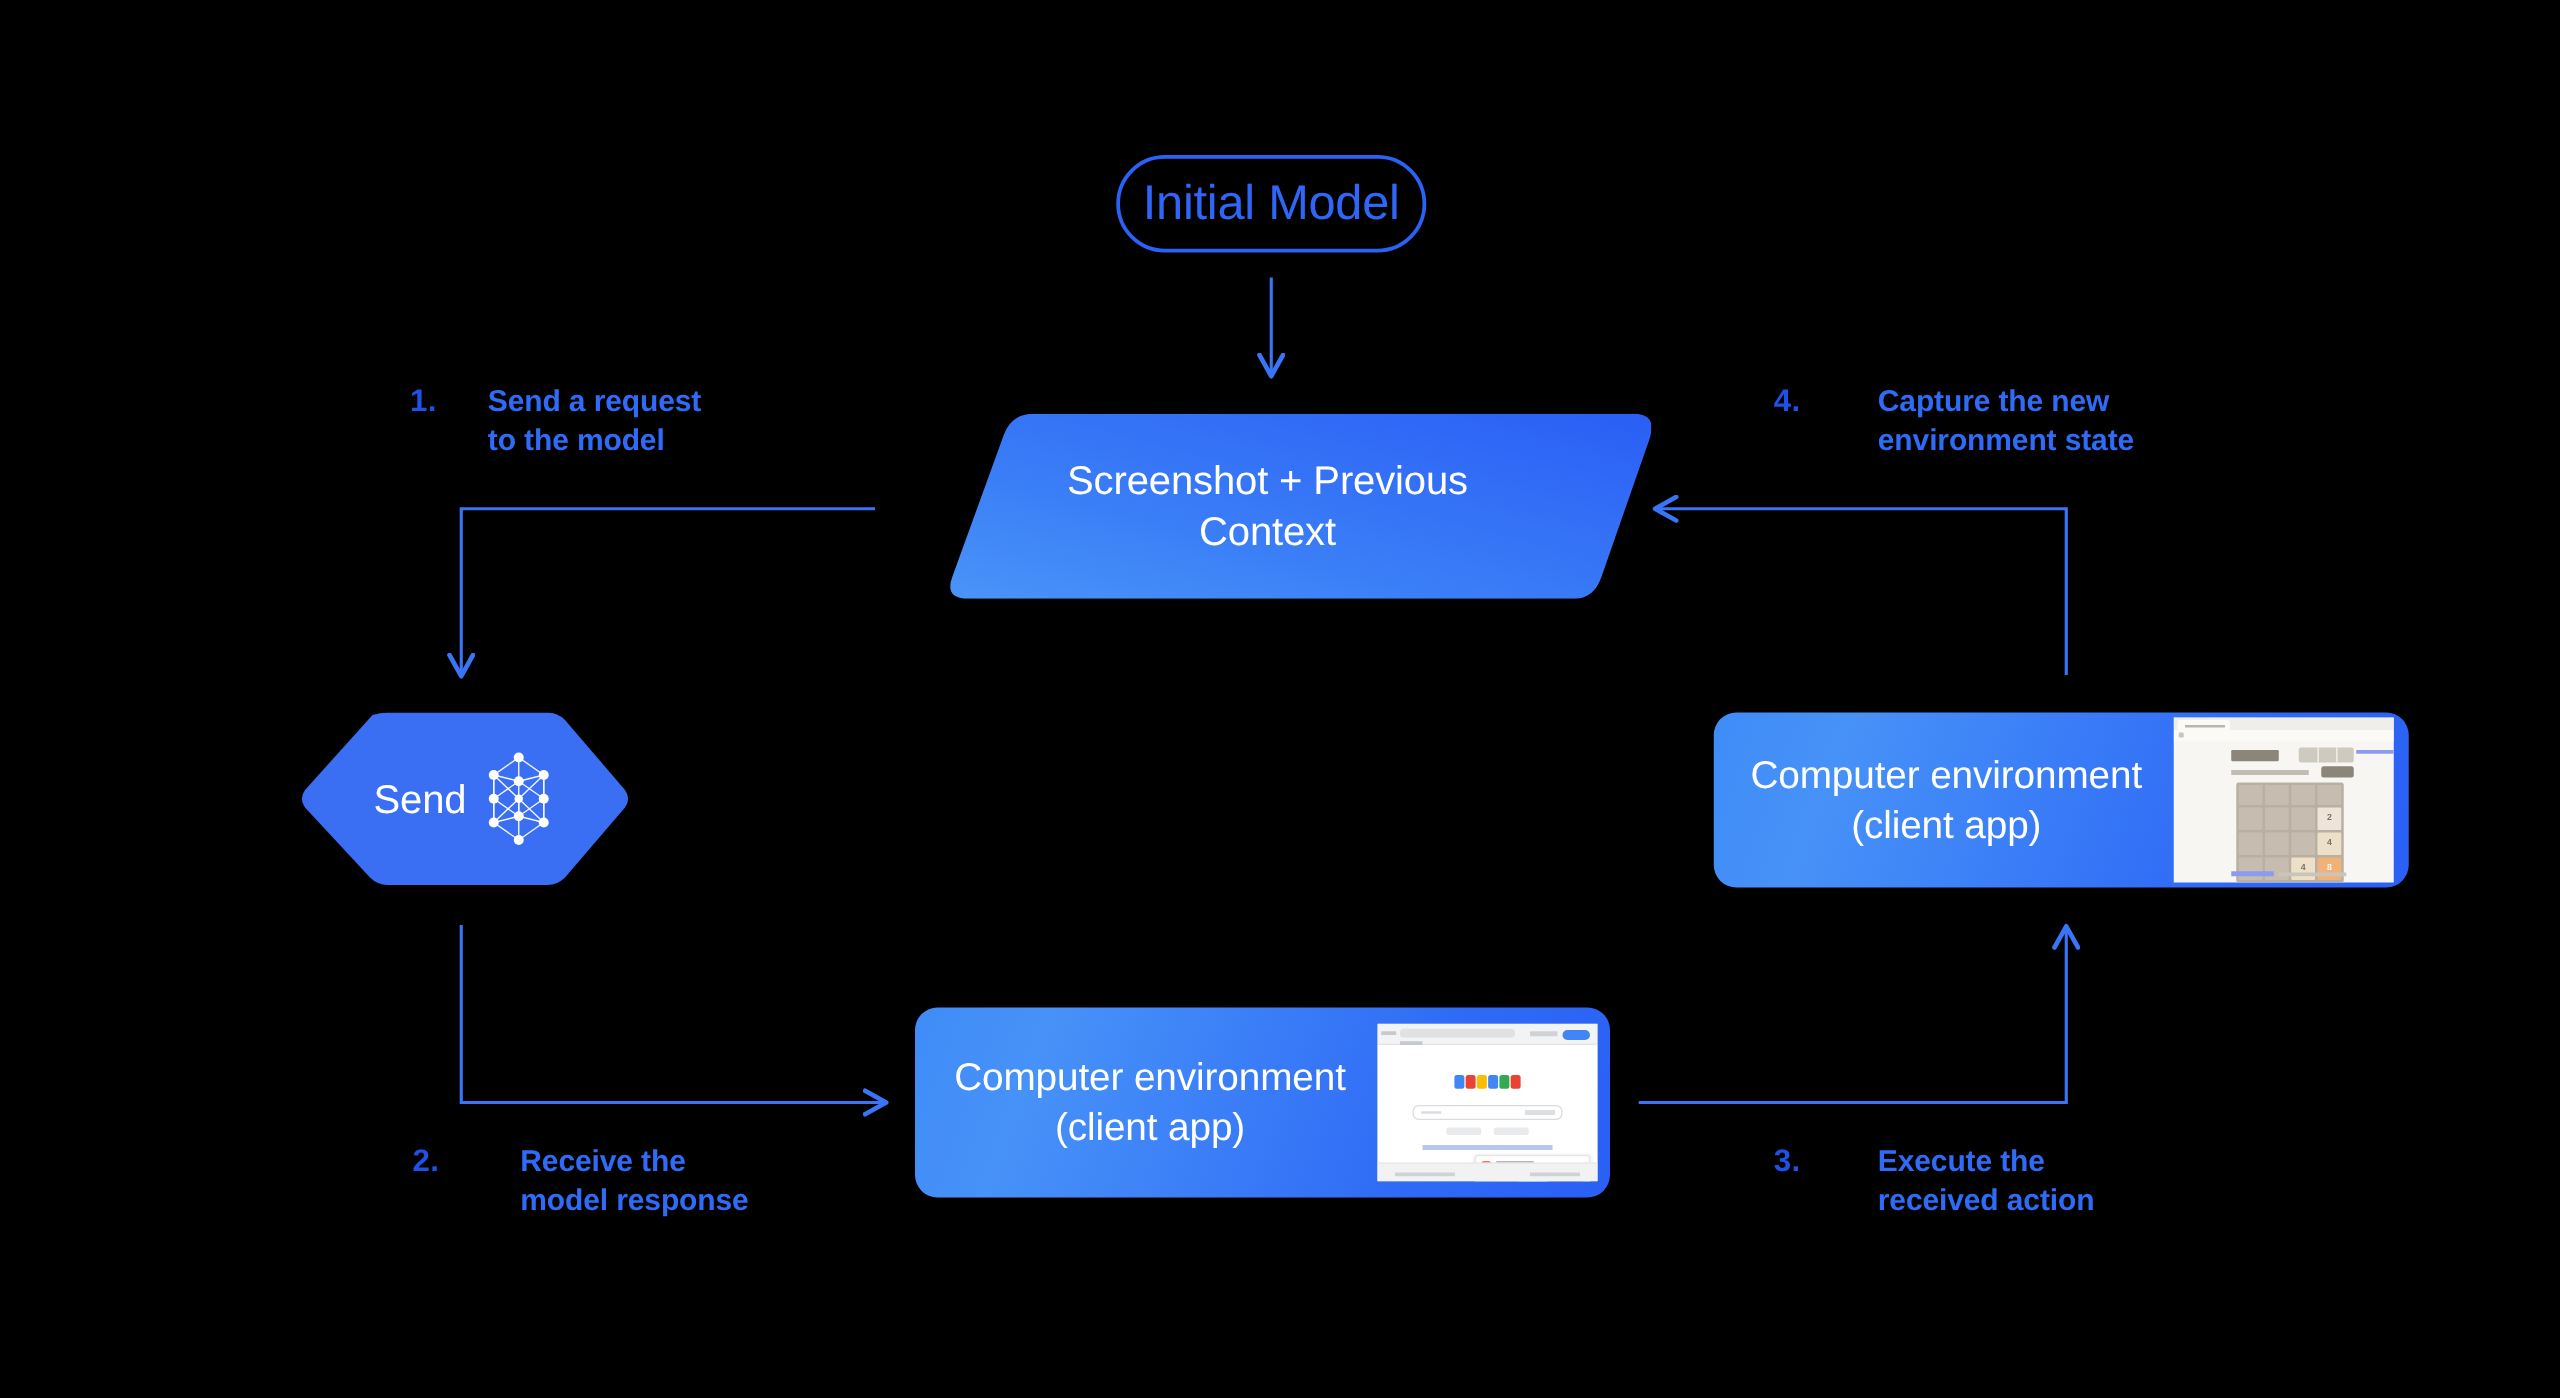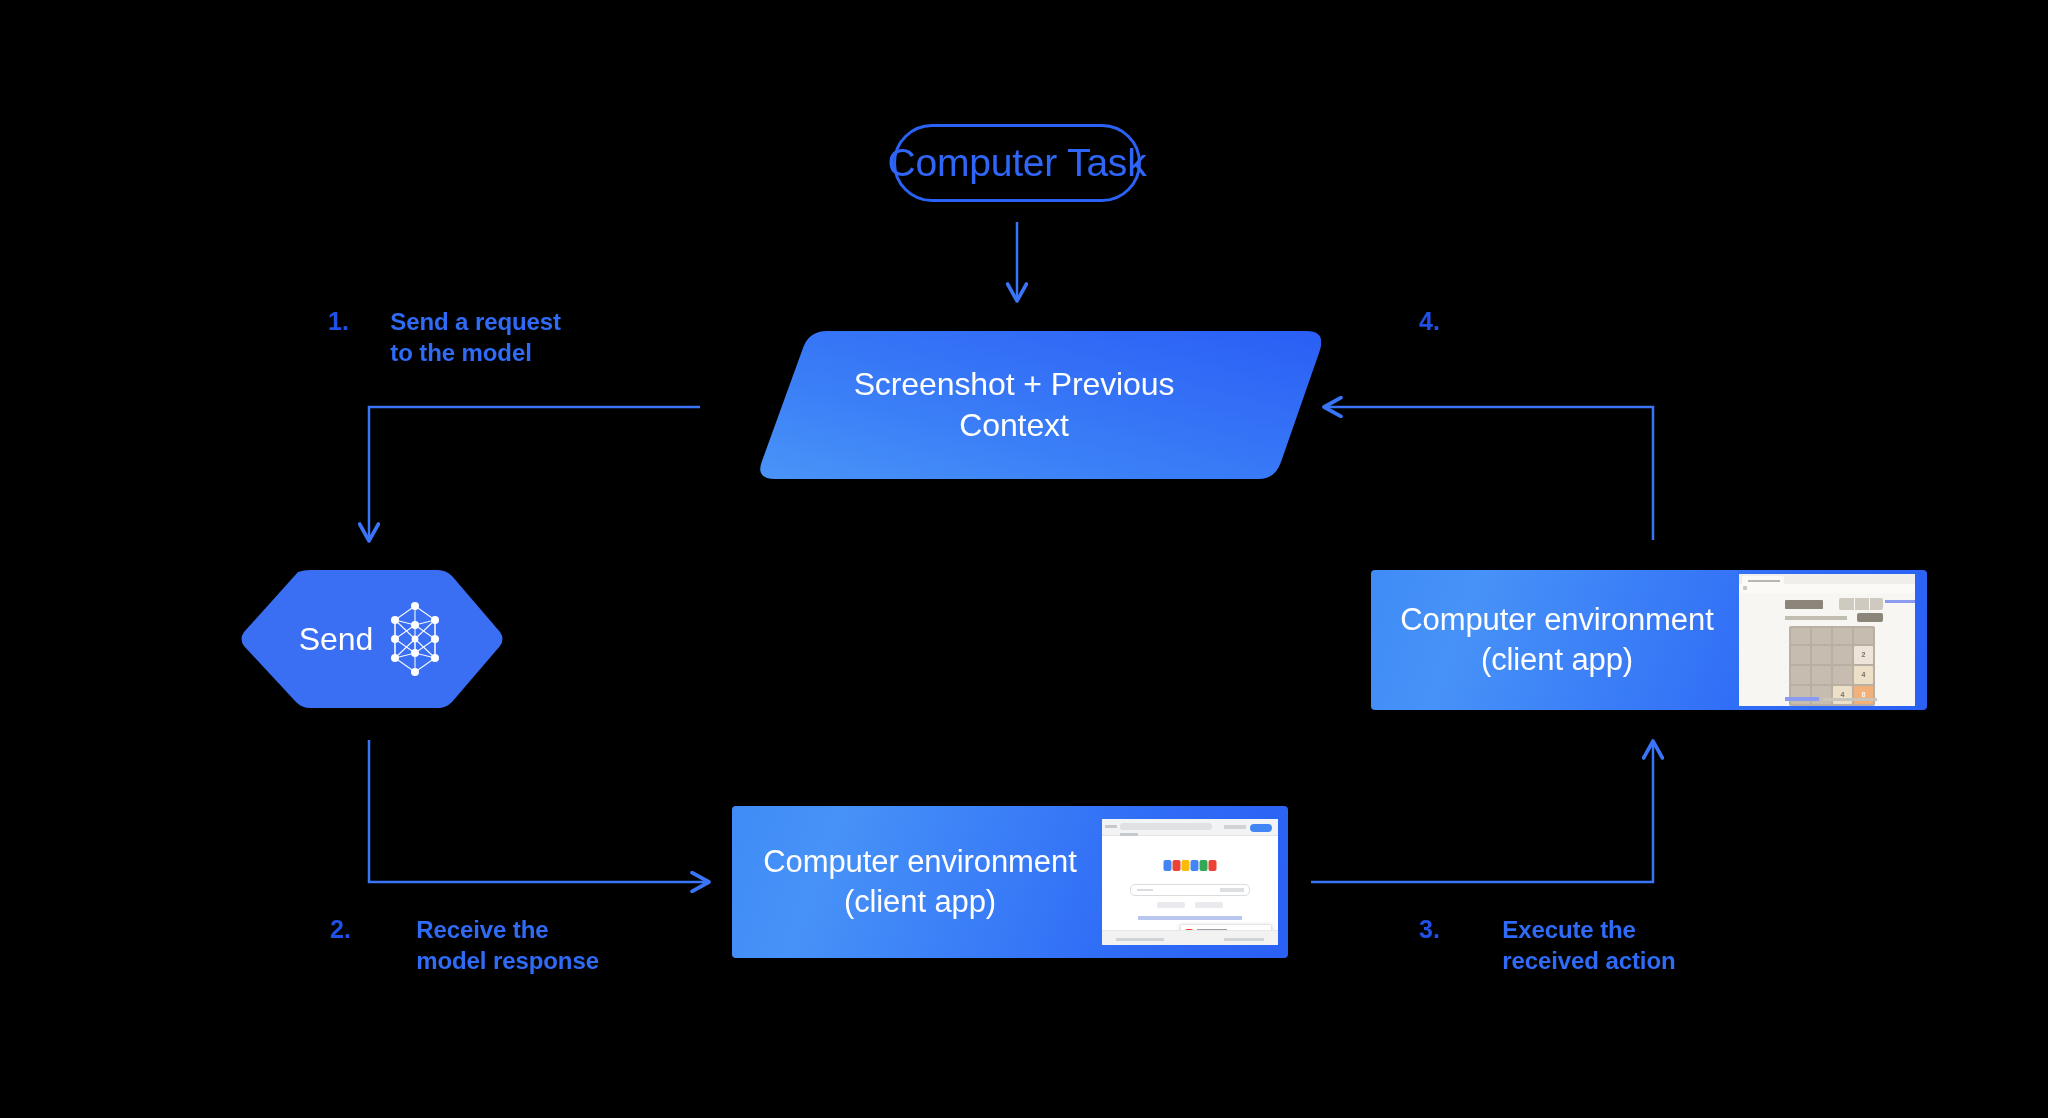--- a/index.html
+++ b/index.html
@@ -97,21 +97,21 @@
   }
   .hex-label {
     color: #ffffff;
     font-size: 32px;
     letter-spacing: -0.1px;
   }
 
   
   .card {
     position: absolute;
-    border-radius: 4px;
+    border-radius: 18px;
     overflow: hidden;
     display: flex;
     align-items: center;
   }
   .card.right {
     left: 1371px;
     top: 570px;
     width: 556px;
     height: 140px;
     background: linear-gradient(110deg, #3f8cf7 0%, #4792f8 18%, #2f6bf6 72%, #2a60f5 100%);
@@ -395,21 +395,21 @@
     <path d="M700,407 L369,407 L369,540" fill="none" stroke="#3a74f7" stroke-width="2.5" marker-end="url(#ah)"></path>
 
     <path d="M369,740 L369,882 L708,882" fill="none" stroke="#3a74f7" stroke-width="2.5" marker-end="url(#ah)"></path>
 
     <path d="M1311,882 L1653,882 L1653,742" fill="none" stroke="#3a74f7" stroke-width="2.5" marker-end="url(#ah)"></path>
 
     <path d="M1653,540 L1653,407 L1325,407" fill="none" stroke="#3a74f7" stroke-width="2.5" marker-end="url(#ah)"></path>
   </svg>
 
   <div class="pill">
-    <span class="pill-label">Computer Task</span>
+    <span class="pill-label">Initial Model</span>
   </div>
 
   <div class="para-wrap">
     <svg width="614" height="148" viewBox="0 0 614 148">
       <defs>
         <linearGradient id="pgrad" x1="0" y1="1" x2="1" y2="0">
           <stop offset="0%" stop-color="#4a94f8"></stop>
           <stop offset="35%" stop-color="#3b7ff7"></stop>
           <stop offset="100%" stop-color="#2a5ef5"></stop>
         </linearGradient>
@@ -580,20 +580,22 @@
   </div>
 
   <div class="steplabel s1">
     <span class="step-num">1.</span>
     <span class="step-text">Send a request
 to the model</span>
   </div>
 
   <div class="steplabel s4">
     <span class="step-num">4.</span>
+    <span class="step-text">Capture the new
+environment state</span>
   </div>
 
   <div class="steplabel s2">
     <span class="step-num">2.</span>
     <span class="step-text">Receive the
 model response</span>
   </div>
 
   <div class="steplabel s3">
     <span class="step-num">3.</span>

